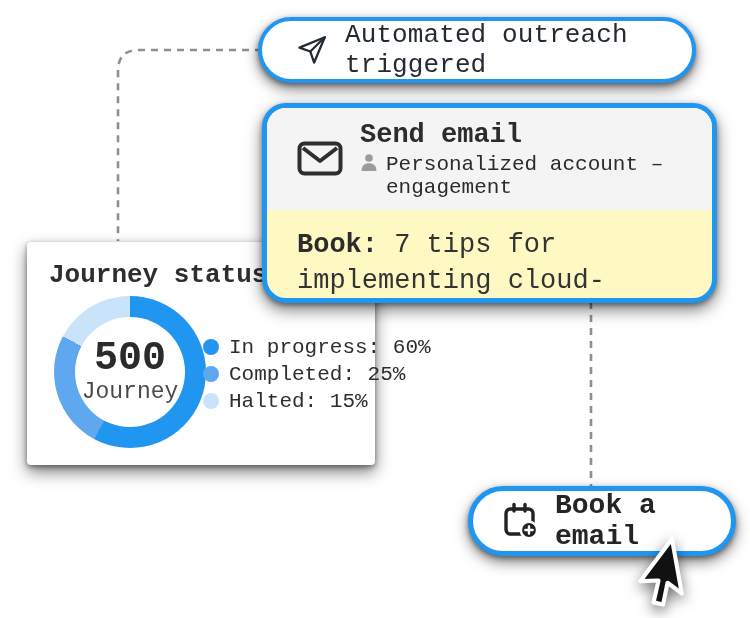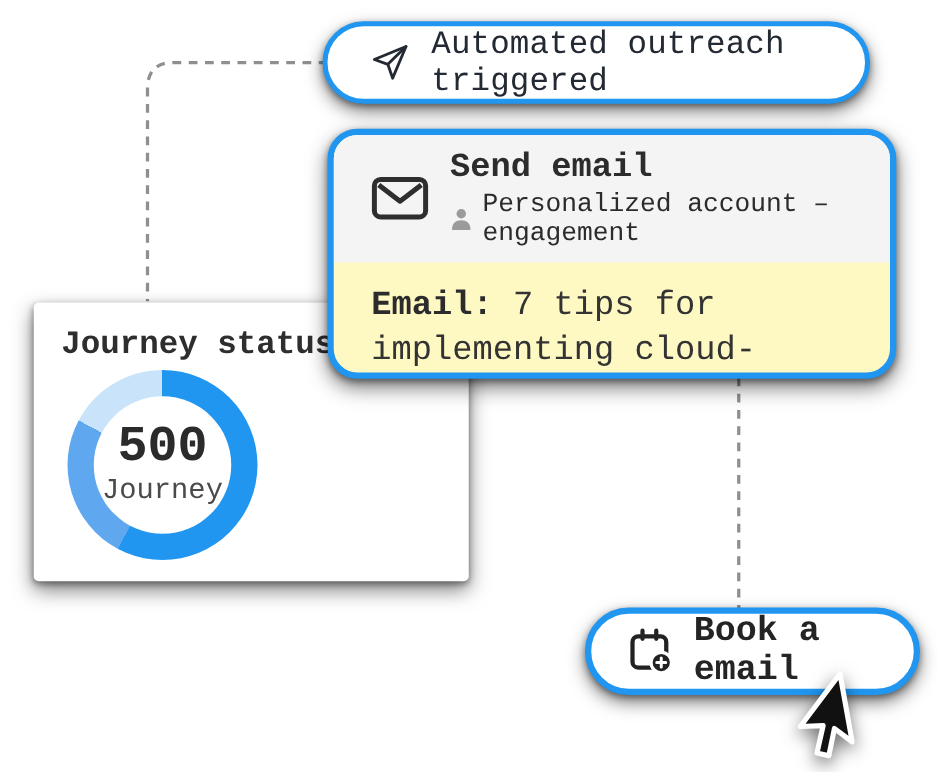--- a/index.html
+++ b/index.html
@@ -25,21 +25,21 @@
   .email-card{
     position:absolute;left:262px;top:103px;width:445px;height:190px;z-index:3;
     background:#fef9c3;border:5px solid var(--accent-blue,#2196f0);border-radius:24px;overflow:hidden;
     box-shadow:0 7px 16px rgba(0,0,0,.50),0 2px 5px rgba(0,0,0,.38);
   }
   .email-header{
     background:var(--header-gray,#f4f4f4);height:102px;display:flex;align-items:center;padding-left:30px;box-sizing:border-box;
   }
   .email-header-text{margin-left:17px}
   .email-title{font-size:27px;font-weight:700;color:#2c2c2c;line-height:30px}
-  .email-subtitle{display:flex;align-items:center;margin-top:3px}
+  .email-subtitle{display:flex;align-items:flex-start;margin-top:3px}
   .email-subtitle .sub-label{margin-left:8px;font-size:21px;color:#2b2b2b}
   .email-body{padding:17px 28px 0 30px;font-size:27px;line-height:36px;color:#333;max-width:402px}
   .email-body b{font-weight:700;color:#2c2c2c}
 
   
   .journey-card{
     position:absolute;left:27px;top:242px;width:348px;height:223px;z-index:2;
     background:#fff;border-radius:4px;
     box-shadow:0 7px 16px rgba(0,0,0,.50),0 2px 5px rgba(0,0,0,.38);
   }
@@ -95,31 +95,45 @@
             <svg width="18" height="19" viewBox="0 0 18 19" fill="#9b9b9b">
               <circle cx="9" cy="5" r="3.8"></circle>
               <path d="M1.6 18 C1.6 12.4 4.7 10.2 9 10.2 C13.3 10.2 16.4 12.4 16.4 18 Z"></path>
             </svg>
           </span>
           <span class="sub-label">Personalized account – engagement</span>
         </div>
       </div>
     </div>
     <div class="email-body">
-      <b>Email:</b>
+      <b>Book:</b>
       <span>7 tips for implementing cloud-based accounting software.</span>
     </div>
   </div>
 
   <div class="journey-card">
     <div class="journey-title">Journey status</div>
     <div class="donut" id="donut" style="background: conic-gradient(rgb(33, 150, 240) -8deg, rgb(33, 150, 240) 208deg, rgb(95, 168, 240) 208deg, rgb(95, 168, 240) 298deg, rgb(201, 227, 251) 298deg, rgb(201, 227, 251) 352deg);">
       <div class="donut-center">
         <div class="donut-value">500</div>
         <div class="donut-label">Journey</div>
+      </div>
+    </div>
+    <div class="legend">
+      <div class="legend-row">
+        <span class="legend-dot" style="background: rgb(33, 150, 240);"></span>
+        <span class="legend-label">In progress: 60%</span>
+      </div>
+      <div class="legend-row">
+        <span class="legend-dot" style="background: rgb(95, 168, 240);"></span>
+        <span class="legend-label">Completed: 25%</span>
+      </div>
+      <div class="legend-row">
+        <span class="legend-dot" style="background: rgb(201, 227, 251);"></span>
+        <span class="legend-label">Halted: 15%</span>
       </div>
     </div>
   </div>
 
   <div class="pill pill-book">
     <span class="icon">
       <svg width="38" height="40" viewBox="0 0 38 40" fill="none">
         <rect x="4" y="8" width="27" height="25" rx="4.5" stroke="#222" stroke-width="3.4"></rect>
         <path d="M12 3.5 V10" stroke="#222" stroke-width="3.4" stroke-linecap="round"></path>
         <path d="M23 3.5 V10" stroke="#222" stroke-width="3.4" stroke-linecap="round"></path>

